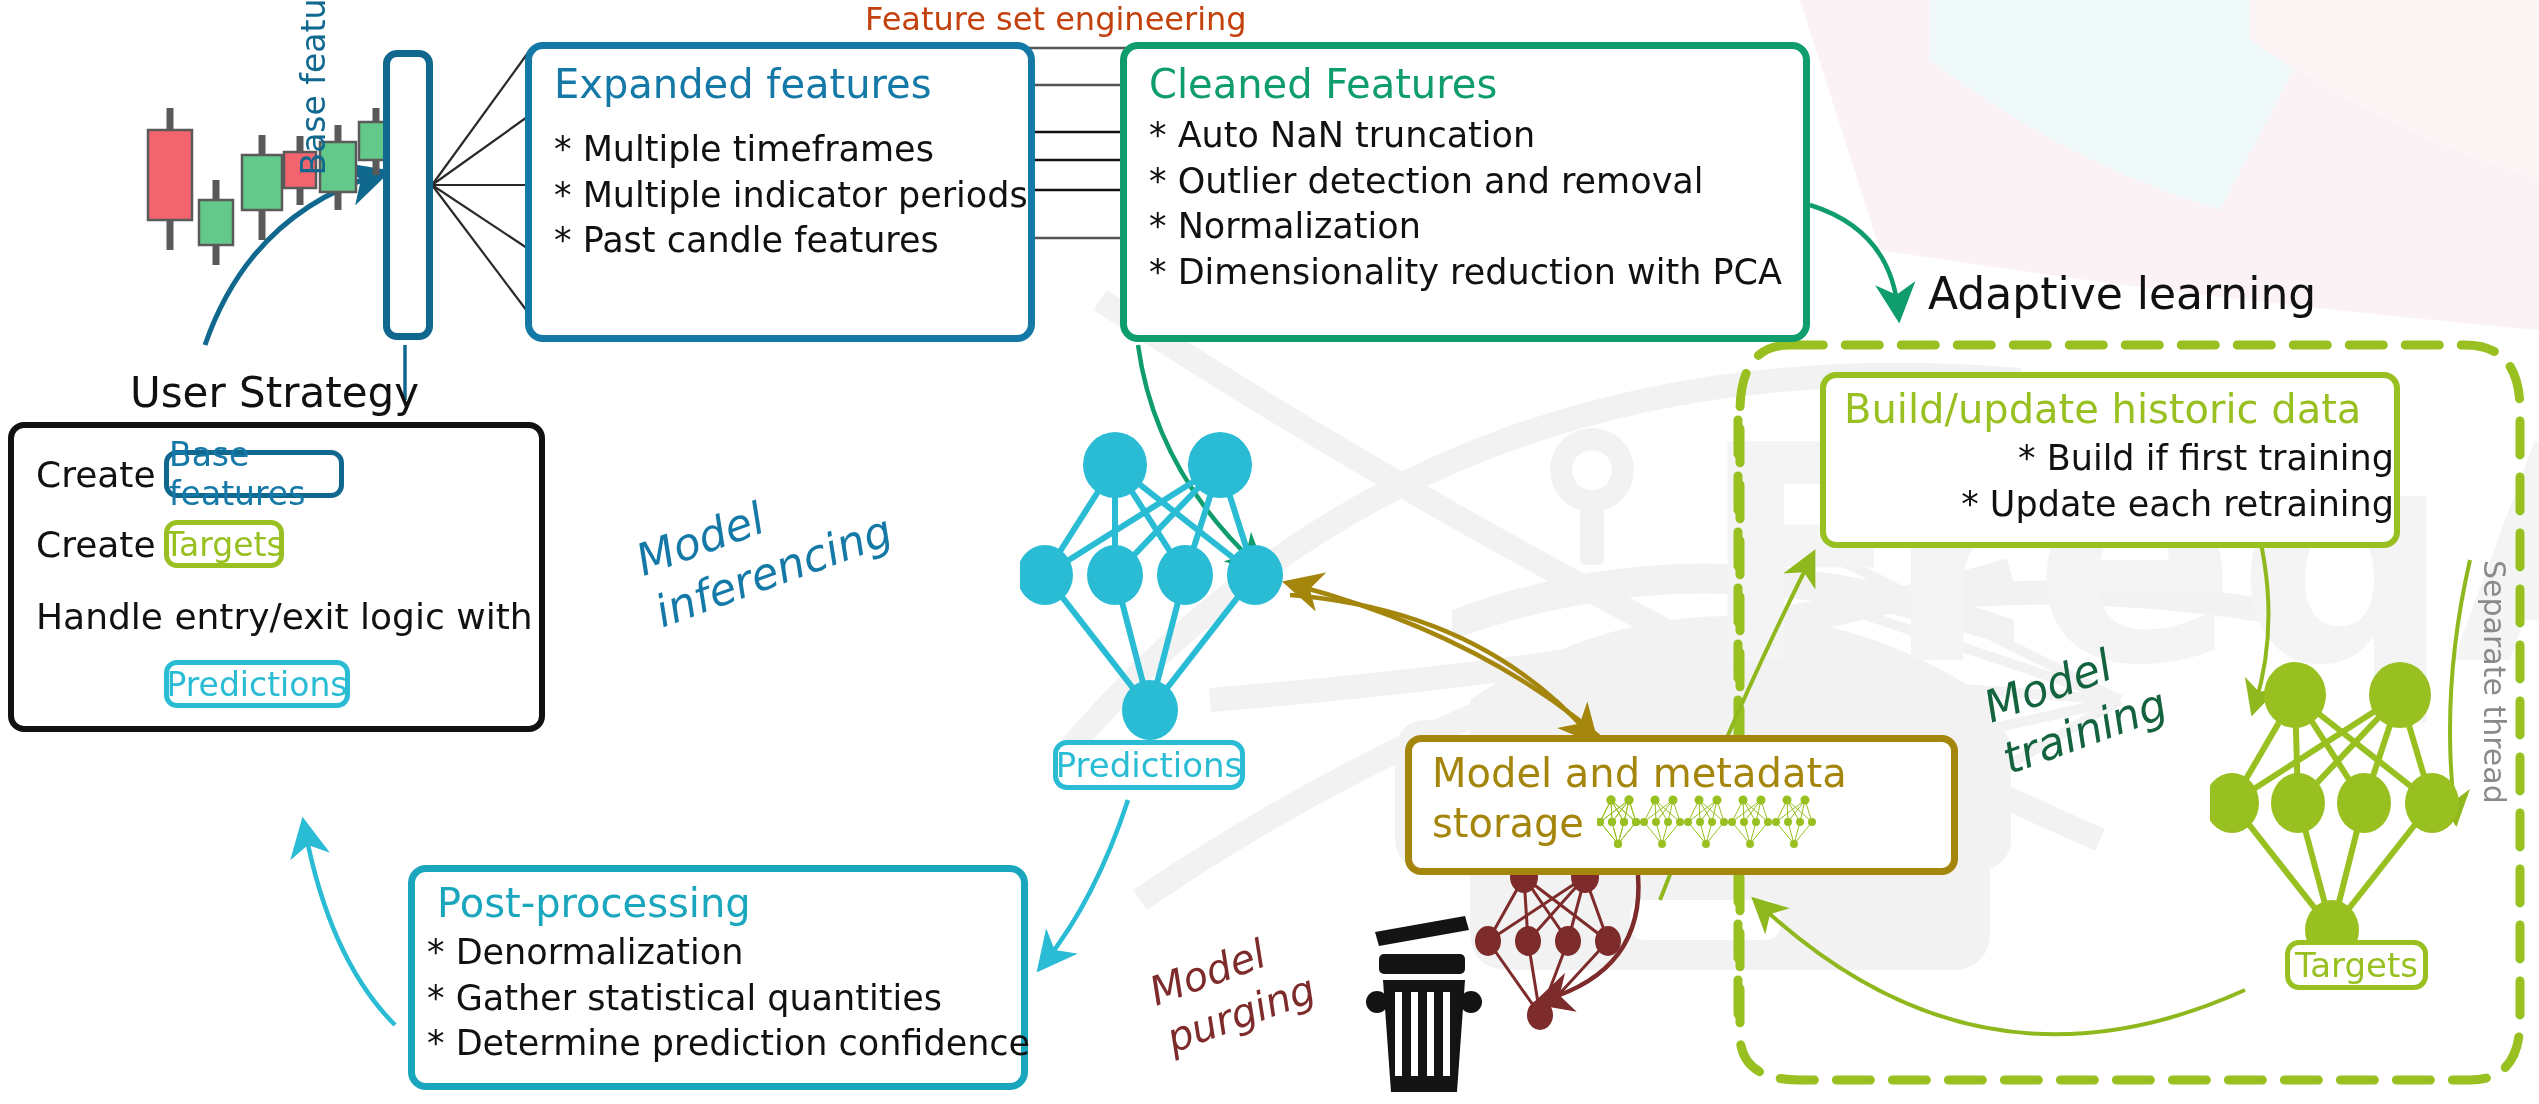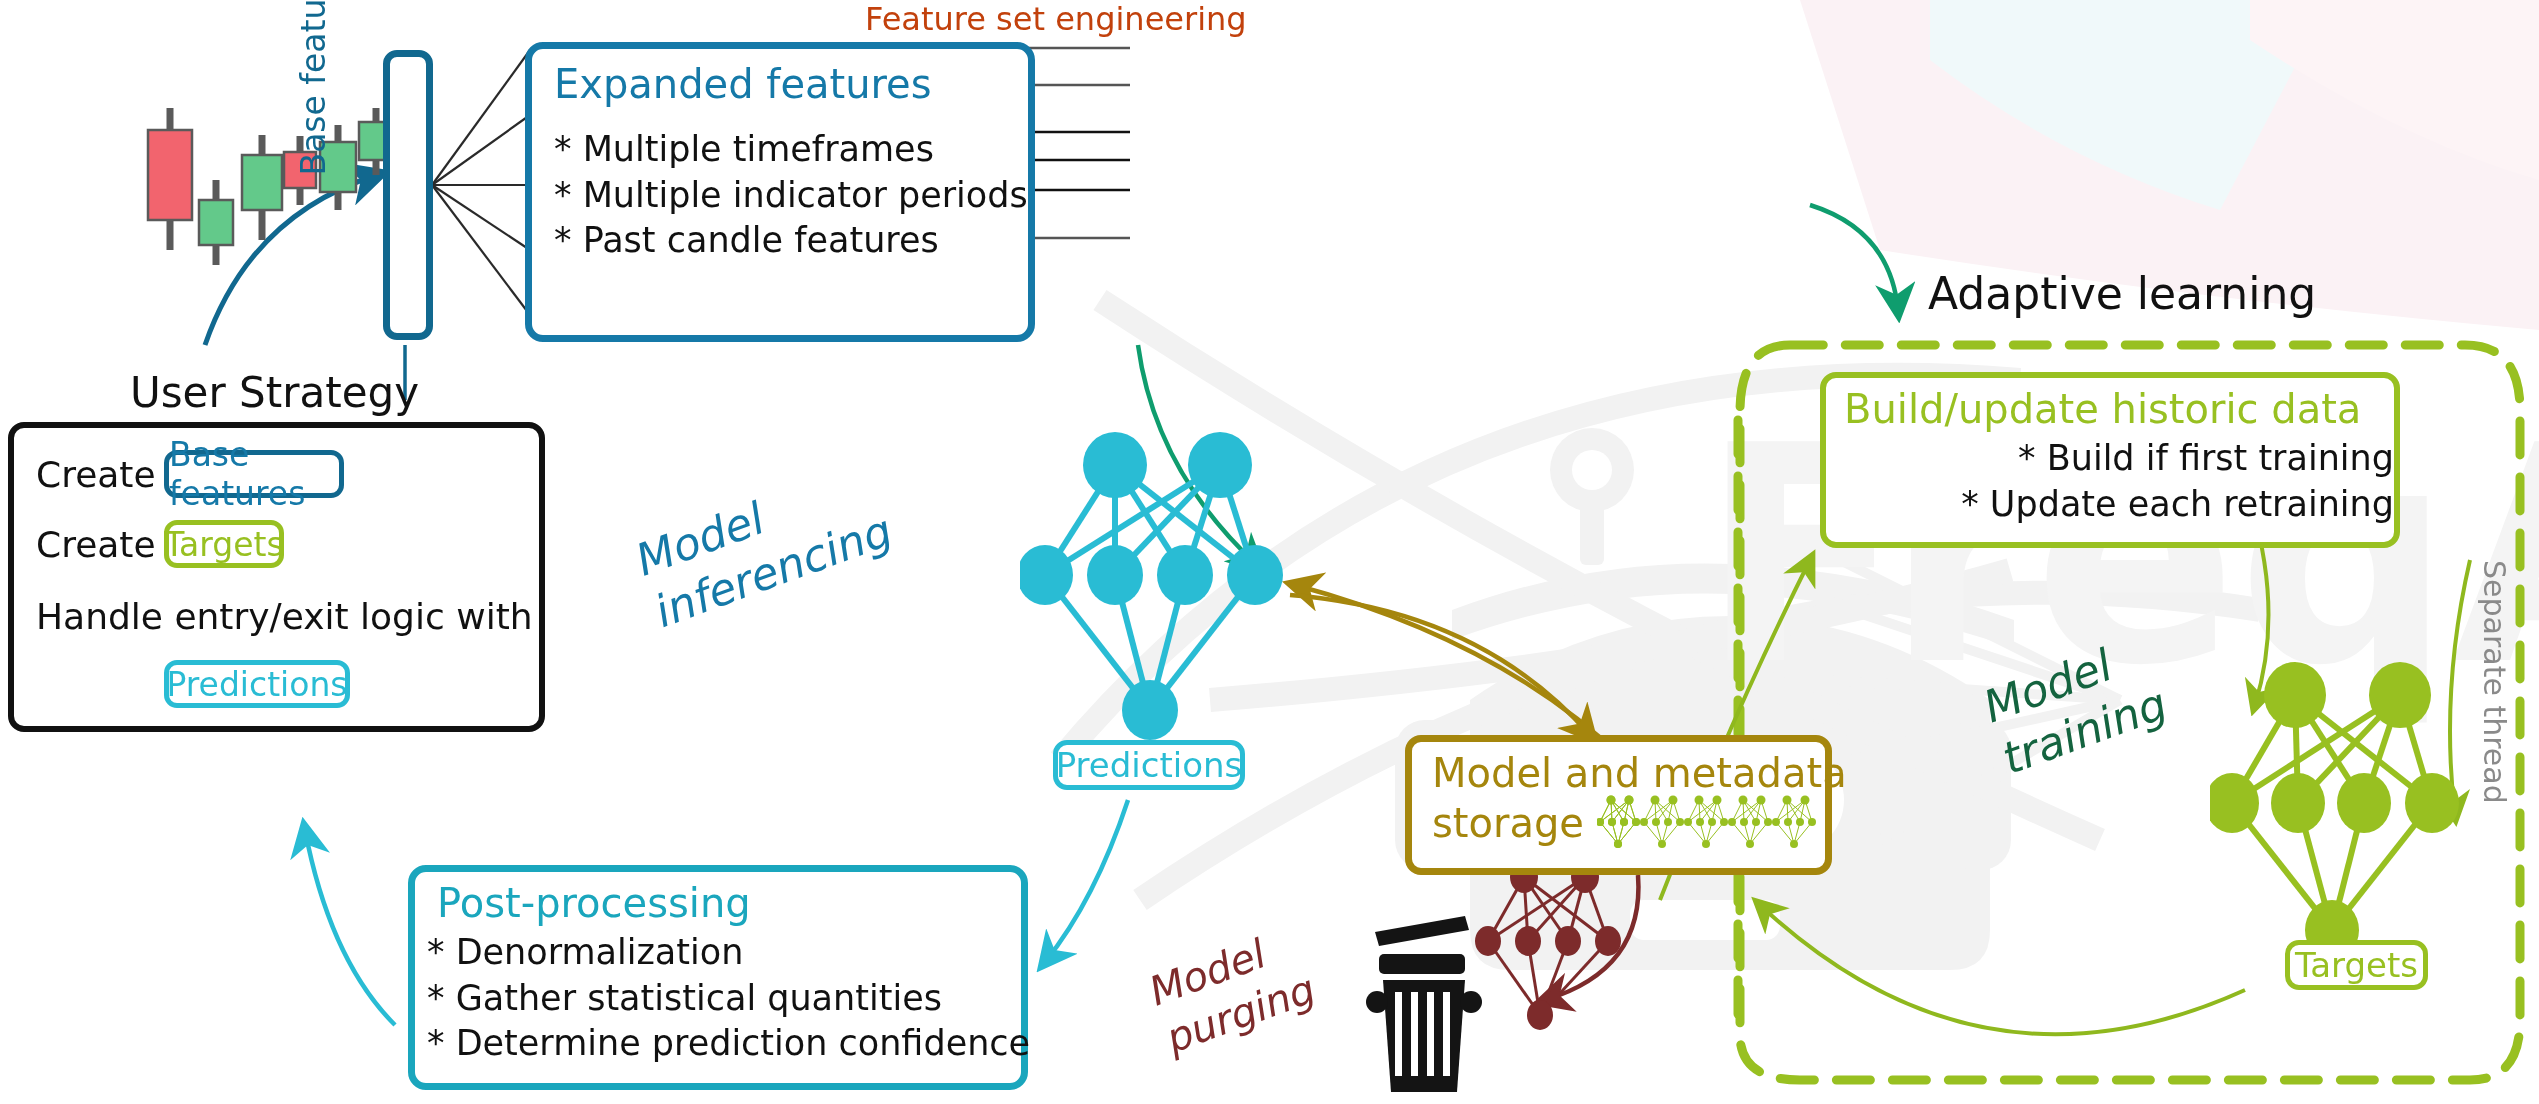--- a/index.html
+++ b/index.html
@@ -162,20 +162,29 @@
 
   <div class="box rbox" style="left:525px;top:42px;width:510px;height:300px;border:7px solid #1579a8;">
     <div class="ttl" style="margin:14px 0 0 22px;color:#1579a8;">Expanded features</div>
     <div style="margin:22px 0 0 22px;">
       <div class="bul">* Multiple timeframes</div>
       <div class="bul">* Multiple indicator periods</div>
       <div class="bul">* Past candle features</div>
     </div>
   </div>
 
+  <div class="box rbox" style="left:1120px;top:42px;width:690px;height:300px;border:7px solid #0f9d6e;">
+    <div class="ttl" style="margin:14px 0 0 22px;color:#0f9d6e;">Cleaned Features</div>
+    <div style="margin:8px 0 0 22px;">
+      <div class="bul">* Auto NaN truncation</div>
+      <div class="bul">* Outlier detection and removal</div>
+      <div class="bul">* Normalization</div>
+      <div class="bul">* Dimensionality reduction with PCA</div>
+    </div>
+  </div>
 
   <div class="plain" style="left:130px;top:368px;font-size:42px;color:#111;">User Strategy</div>
 
   <div class="box rbox" style="left:8px;top:422px;width:537px;height:310px;border:6px solid #111;border-radius:16px;">
     <div style="position:relative;height:100%;">
       <div class="plain" style="left:22px;top:26px;font-size:36px;color:#111;">Create</div>
       <div class="pill" style="left:150px;top:22px;width:180px;height:48px;border:5px solid #11688f;border-radius:13px;">
         <span style="font-size:33px;color:#1579a8;">Base features</span>
       </div>
 
@@ -275,21 +284,21 @@
       <ellipse cx="54" cy="22" rx="14" ry="16"></ellipse>
       <ellipse cx="115" cy="22" rx="14" ry="16"></ellipse>
       <ellipse cx="18" cy="86" rx="13" ry="15"></ellipse>
       <ellipse cx="58" cy="86" rx="13" ry="15"></ellipse>
       <ellipse cx="98" cy="86" rx="13" ry="15"></ellipse>
       <ellipse cx="138" cy="86" rx="13" ry="15"></ellipse>
       <ellipse cx="70" cy="160" rx="13" ry="15"></ellipse>
     </g>
   </svg>
 
-  <div class="box rbox" style="left:1405px;top:735px;width:427px;height:140px;border:7px solid #a5860d;border-radius:16px;">
+  <div class="box rbox" style="left:1405px;top:735px;width:553px;height:140px;border:7px solid #a5860d;border-radius:16px;">
     <div style="position:relative;height:100%;">
       <div class="plain" style="left:20px;top:8px;font-size:40px;color:#a5860d;">Model and metadata</div>
       <div class="plain" style="left:20px;top:58px;font-size:40px;color:#a5860d;">storage</div>
       <svg style="position:absolute;left:185px;top:50px;width:250px;height:60px;" viewBox="0 0 250 60">
         <g id="mini">
           <g stroke="#98c021" stroke-width="1" fill="none">
             <line x1="14" y1="8" x2="3" y2="30"></line>
               <line x1="14" y1="8" x2="15" y2="30"></line>
             <line x1="14" y1="8" x2="27" y2="30"></line>
               <line x1="14" y1="8" x2="39" y2="30"></line>

